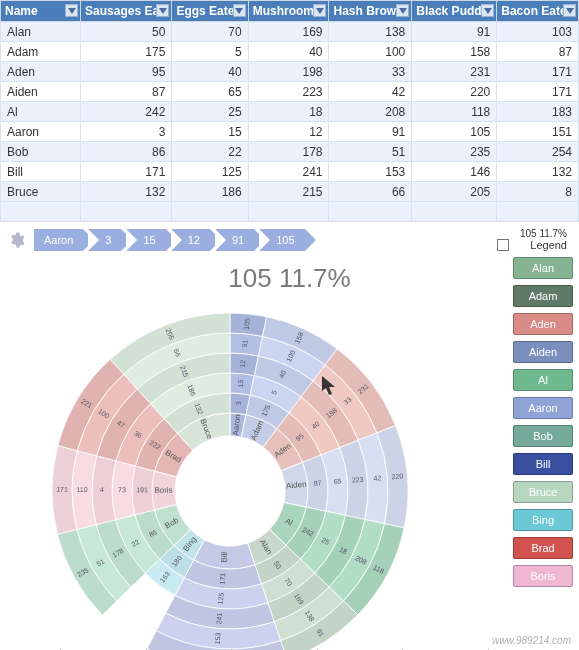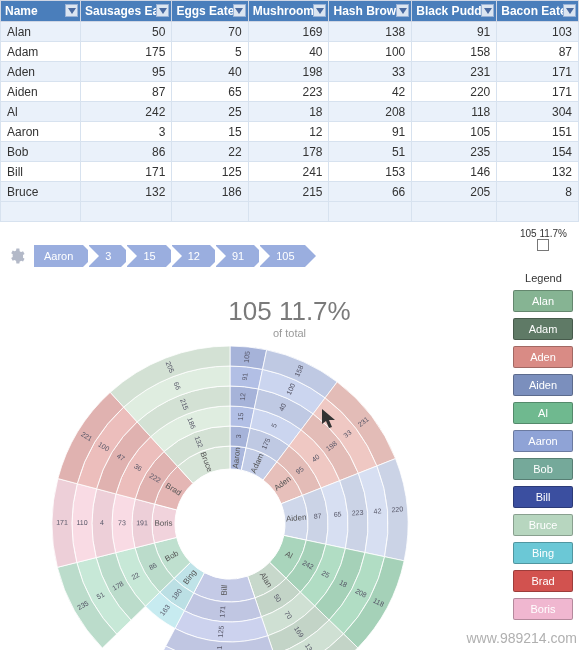--- a/index.html
+++ b/index.html
@@ -104,21 +104,21 @@
   }
   .crumb:first-child::before { display: none; }
 
   .legend-toggle {
     margin-left: auto;
     margin-right: 8px;
     font-size: 11px;
     color: #333;
   }
   .legend-toggle .stat { font-size: 10px; color: #333; display:block; text-align:right; }
-  .legend-toggle .row2 { display:flex; align-items:center; gap:21px; justify-content:center;flex-direction:column; }
+  .legend-toggle .row2 { display:flex; align-items:center; gap:21px; justify-content:center; }
   .checkbox {
     width: 12px; height: 12px; border: 1px solid #777; background: #fff;
     display:inline-block;
   }
 
   
   .chart-area {
     position: relative;
     height: 412px;
   }
@@ -167,24 +167,25 @@
 
   .ticks {
     position:absolute;
     bottom:6px; left:60px; right:90px;
     display:flex; justify-content:space-between;
   }
   .ticks span { width:1px; height:8px; background:#bbb; display:inline-block; }
 
   .watermark {
     position: absolute;
-    right: 2px;
+    right: 8px;
     bottom: 4px;
-    font-size: 14px;
+    font-size: 10px;
     color: #b0b0b0;
+    font-style: italic;
   }
 </style>
 </head>
 <body>
 
 <table class="grid">
   <thead>
     <tr id="hdr-row">
         <th style="width: 110px;"><span>Name</span><span class="drop">
             <svg width="8" height="6">
@@ -260,39 +261,39 @@
         <td>220</td>
         <td>171</td>
       </tr>
       <tr class="band">
         <td>Al</td>
         <td>242</td>
         <td>25</td>
         <td>18</td>
         <td>208</td>
         <td>118</td>
-        <td>304</td>
+        <td>183</td>
       </tr>
       <tr>
         <td>Aaron</td>
         <td>3</td>
         <td>15</td>
         <td>12</td>
         <td>91</td>
         <td>105</td>
         <td>151</td>
       </tr>
       <tr class="band">
         <td>Bob</td>
         <td>86</td>
         <td>22</td>
         <td>178</td>
         <td>51</td>
         <td>235</td>
-        <td>154</td>
+        <td>254</td>
       </tr>
       <tr>
         <td>Bill</td>
         <td>171</td>
         <td>125</td>
         <td>241</td>
         <td>153</td>
         <td>146</td>
         <td>132</td>
       </tr>
@@ -336,21 +337,20 @@
     <span class="row2">
       <span class="checkbox"></span>
       <span>Legend</span>
     </span>
   </div>
 </div>
 
 <div class="chart-area">
   <div class="center-label">
     <div class="big">105 11.7%</div>
-    <div class="sub">of total</div>
   </div>
 
   <svg class="sun" id="sun" width="380" height="380" viewBox="-190 -190 380 380">
       <path d="M 3.3677786976552213e-15 -55 A 55 55 0 0 1 11.329756300951898 -53.820410832332385 L 16.06765439044087 -76.32712808948956 A 78 78 0 0 0 4.776122516674678e-15 -78 Z" fill="#aab7dd" stroke="#fff" stroke-width="1"></path>
       <text x="6.886375347358743" y="-66.14248131553042" font-size="8" fill="#555" text-anchor="middle" dominant-baseline="middle" transform="rotate(-84.05610753945061 6.886375347358743 -66.14248131553042)">Aaron</text>
       <path d="M 4.776122516674678e-15 -78 A 78 78 0 0 1 16.06765439044087 -76.32712808948956 L 20.1875657726052 -95.89818657397406 A 98 98 0 0 0 6.000769315822031e-15 -98 Z" fill="#a6b3d9" stroke="#fff" stroke-width="0.8"></path>
       <text x="9.1127974521439" y="-87.52689256791994" font-size="7" fill="#556" text-anchor="middle" dominant-baseline="middle" transform="rotate(-84.05610753945061 9.1127974521439 -87.52689256791994)">3</text>
       <path d="M 6.000769315822031e-15 -98 A 98 98 0 0 1 20.1875657726052 -95.89818657397406 L 24.307477154769526 -115.46924505845857 A 118 118 0 0 0 7.225416114969383e-15 -118 Z" fill="#b2bfe5" stroke="#fff" stroke-width="0.8"></path>
       <text x="11.183887782176605" y="-107.41936815153812" font-size="7" fill="#556" text-anchor="middle" dominant-baseline="middle" transform="rotate(-84.05610753945061 11.183887782176605 -107.41936815153812)">15</text>
       <path d="M 7.225416114969383e-15 -118 A 118 118 0 0 1 24.307477154769526 -115.46924505845857 L 28.42738853693385 -135.04030354294306 A 138 138 0 0 0 8.450062914116738e-15 -138 Z" fill="#a6b3d9" stroke="#fff" stroke-width="0.8"></path>

